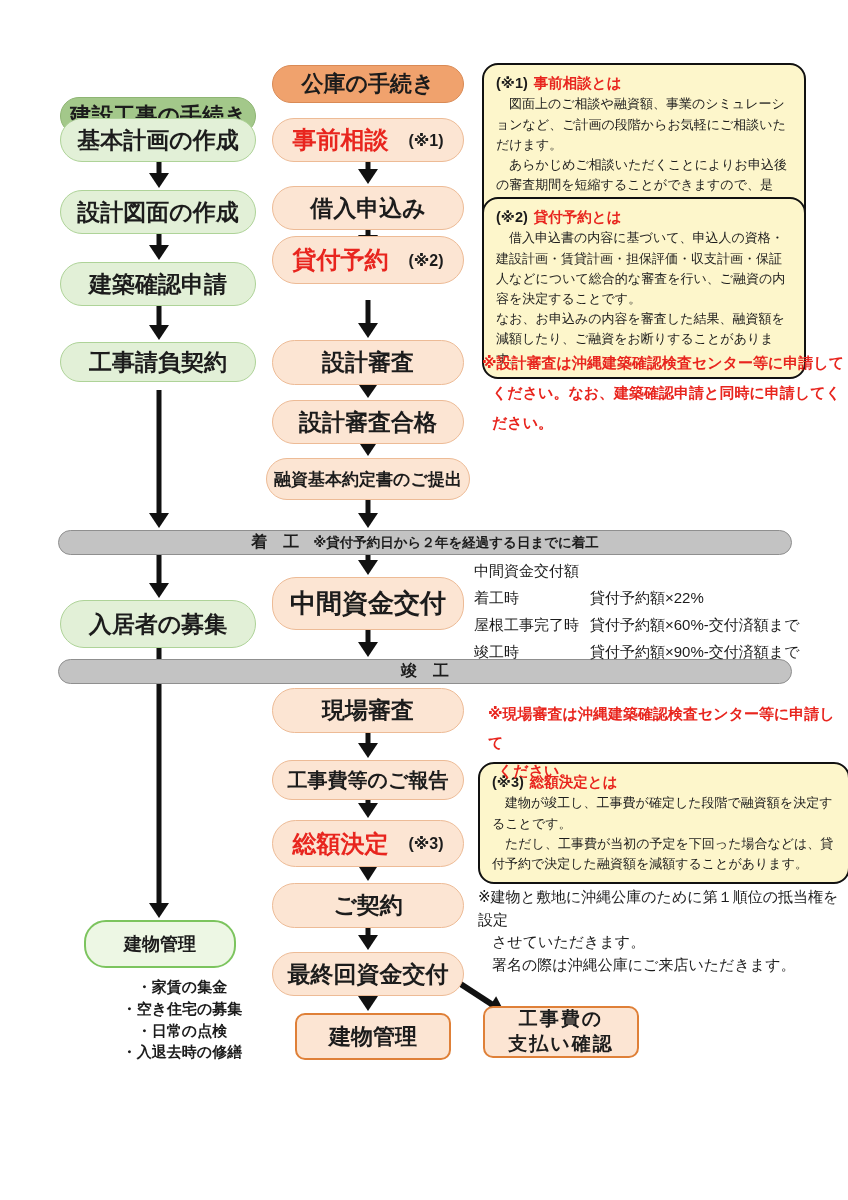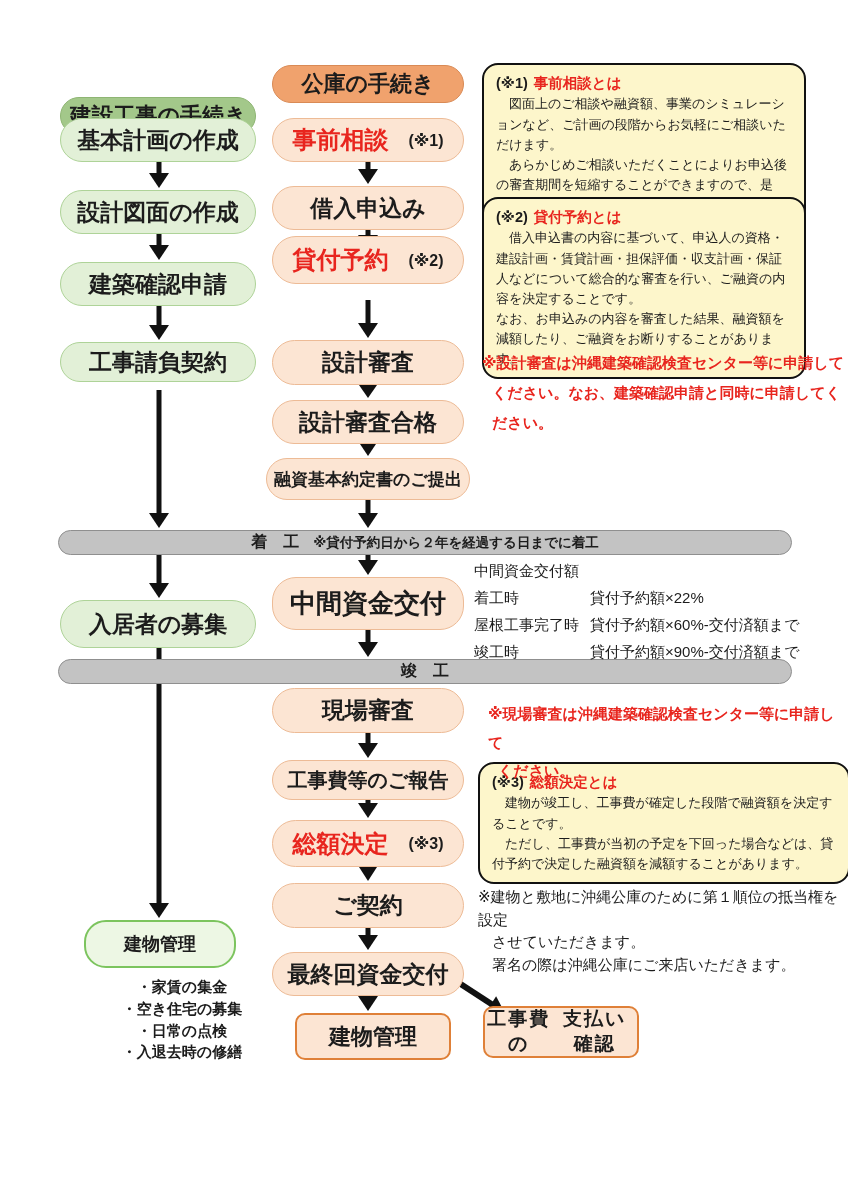--- a/index.html
+++ b/index.html
@@ -33,21 +33,21 @@
   .callout p{margin:0;}
   .note{position:absolute;z-index:2;font-size:15px;}
   .note.red{color:var(--red);font-weight:bold;line-height:2.0;}
   .note.black{line-height:1.8;}
   .indent1{padding-left:10px;}
   .indent2{padding-left:14px;}
   .bullets{position:absolute;z-index:2;font-size:15px;line-height:1.45;font-weight:bold;text-align:center;}
   .itable{position:absolute;z-index:2;font-size:15px;line-height:1.4;}
   .itable .row{display:flex;margin-top:6px;}
   .itable .lab{width:116px;flex:none;}
-  .two-line{flex-direction:row;line-height:1.3;letter-spacing:2px;font-size:19px;white-space:normal;}
+  .two-line{flex-direction:column;line-height:1.3;letter-spacing:2px;font-size:19px;white-space:normal;}
 </style>
 </head>
 <body>
 
 <div class="canvas">
 
   <svg class="flow" width="848" height="1200" id="flowsvg">
       <line x1="159" y1="162" x2="159" y2="175" stroke="#111" stroke-width="5"></line>
       <polygon points="149,173 169,173 159,188" fill="#111"></polygon>
       <line x1="159" y1="234" x2="159" y2="247" stroke="#111" stroke-width="5"></line>

